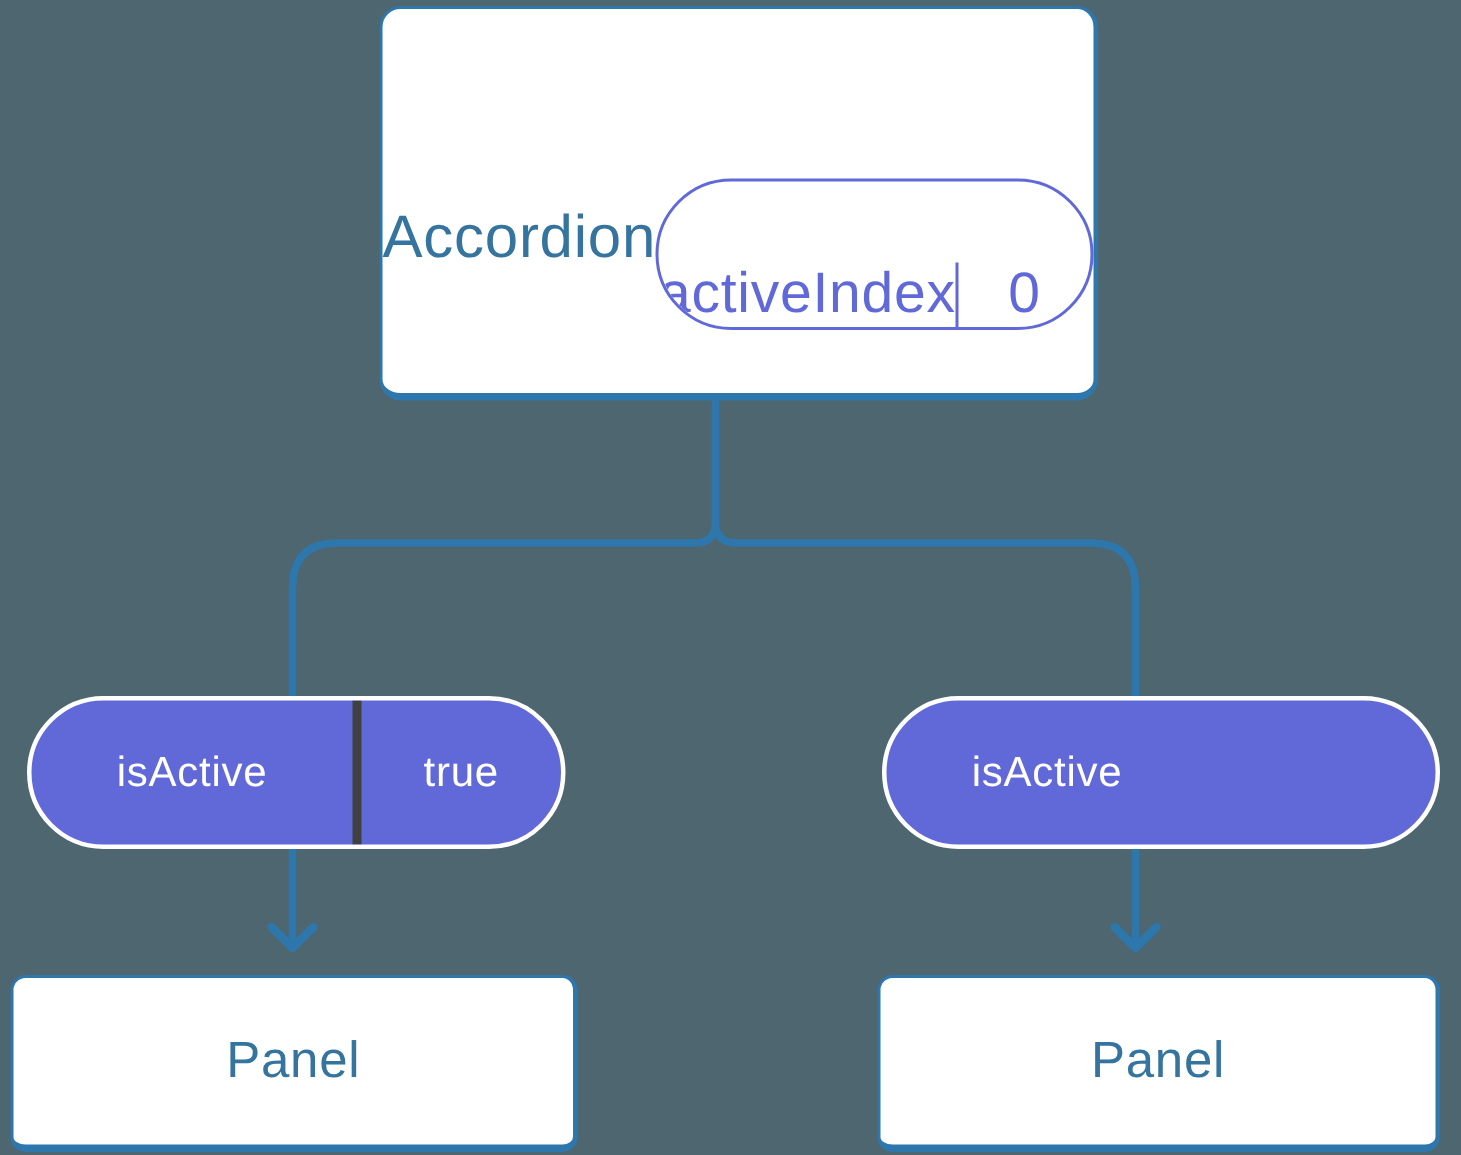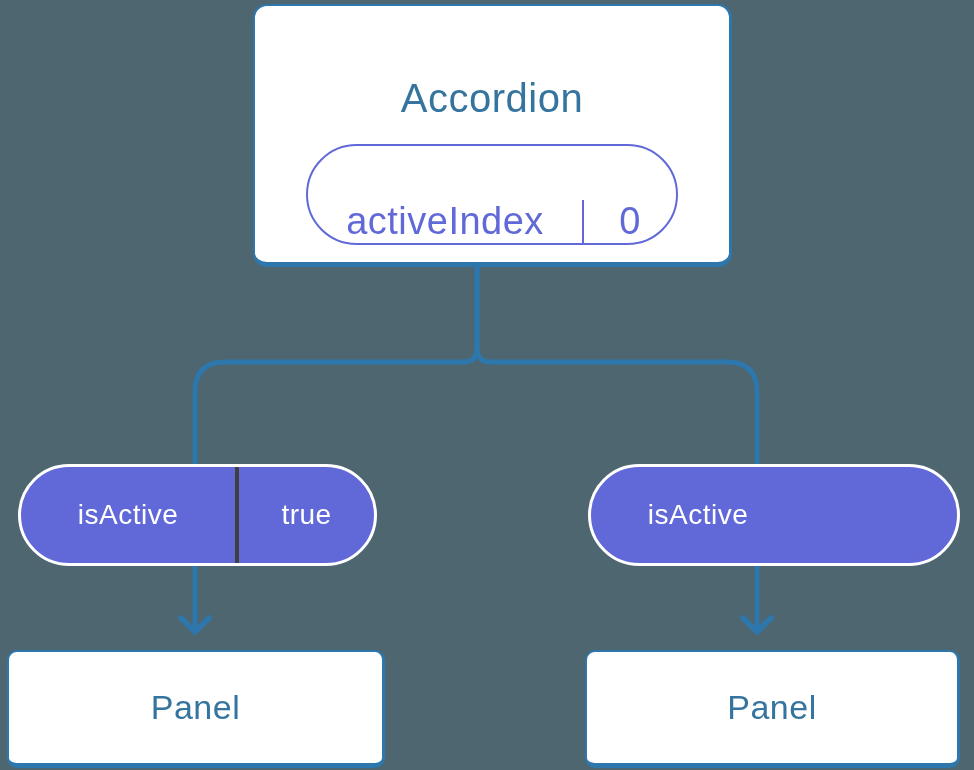--- a/index.html
+++ b/index.html
@@ -19,21 +19,21 @@
   .connectors path{fill:none;stroke:var(--line);}
   .tree-path{stroke-width:5;}
   .arrow-path{stroke-width:5.5;stroke-linecap:round;stroke-linejoin:round;}
 
   .component-box{
     position:absolute;background:#fff;z-index:2;
     border:2px solid var(--line);border-right-width:3px;border-bottom-width:5px;
   }
   .root-box{
     left:253px;top:4px;width:479px;height:263px;border-radius:14px;
-    display:flex;flex-direction:column;align-items:center;padding-top:68px;
+    display:flex;align-items:center;padding-top:48px;
   }
   .root-title{
     font-size:40px;line-height:48px;font-weight:500;color:var(--title);
     letter-spacing:.5px;
   }
   .state-pill{
     margin-top:22px;width:372px;height:101px;border:2.5px solid var(--purple);
     border-radius:60px;display:flex;align-items:flex-end;background:#fff;overflow:hidden;
   }
   .state-pill .cell{
@@ -46,21 +46,21 @@
   .prop-pill{
     position:absolute;top:464px;height:102px;z-index:3;
     background:var(--purple);border:3px solid #fff;border-radius:60px;
     display:flex;align-items:stretch;overflow:hidden;
   }
   .prop-pill .cell{
     display:flex;align-items:center;justify-content:center;
     color:var(--pill-text);font-size:28px;letter-spacing:.5px;
   }
   .prop-pill .cell-name{width:214px;}
-  .prop-pill .cell-value{flex:1 1 auto;border-left:4px solid #404040;}
+  .prop-pill .cell-value{flex:1 1 auto;border-left:6px solid #404040;}
   .prop-pill-left{left:18px;width:359px;}
   .prop-pill-right{left:588px;width:372px;}
 
   .panel-box{
     top:650px;height:118px;border-radius:10px;
     display:flex;align-items:center;justify-content:center;
   }
   .panel-left{left:7px;width:378px;}
   .panel-right{left:585px;width:375px;}
   .panel-title{

